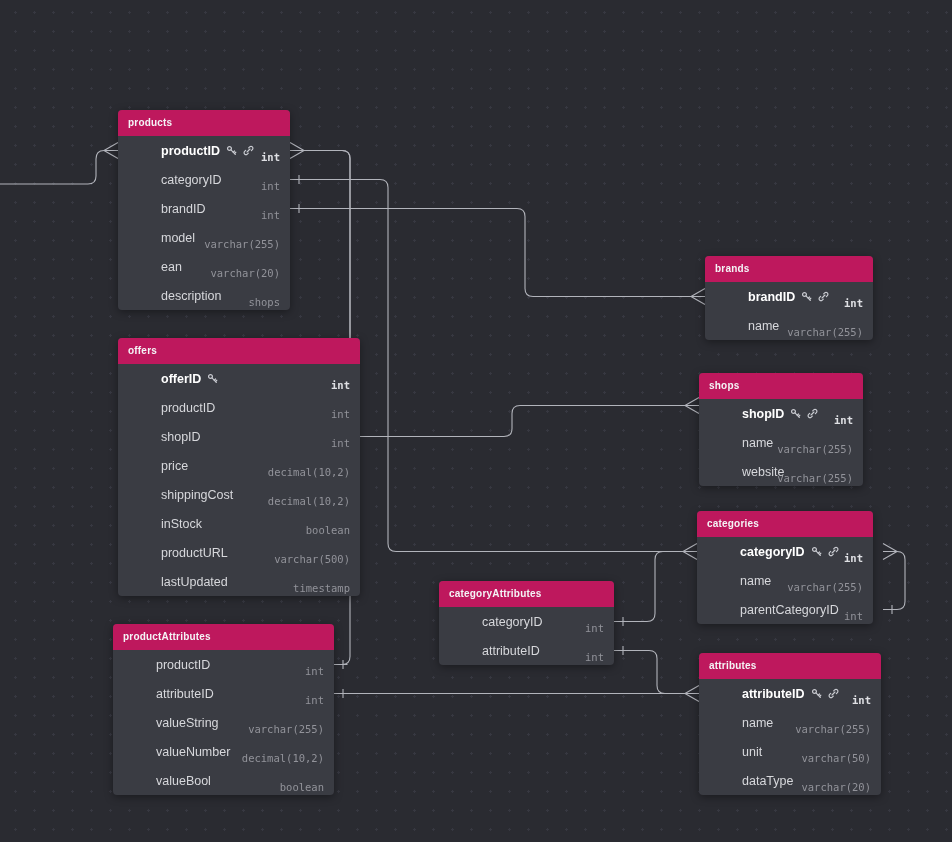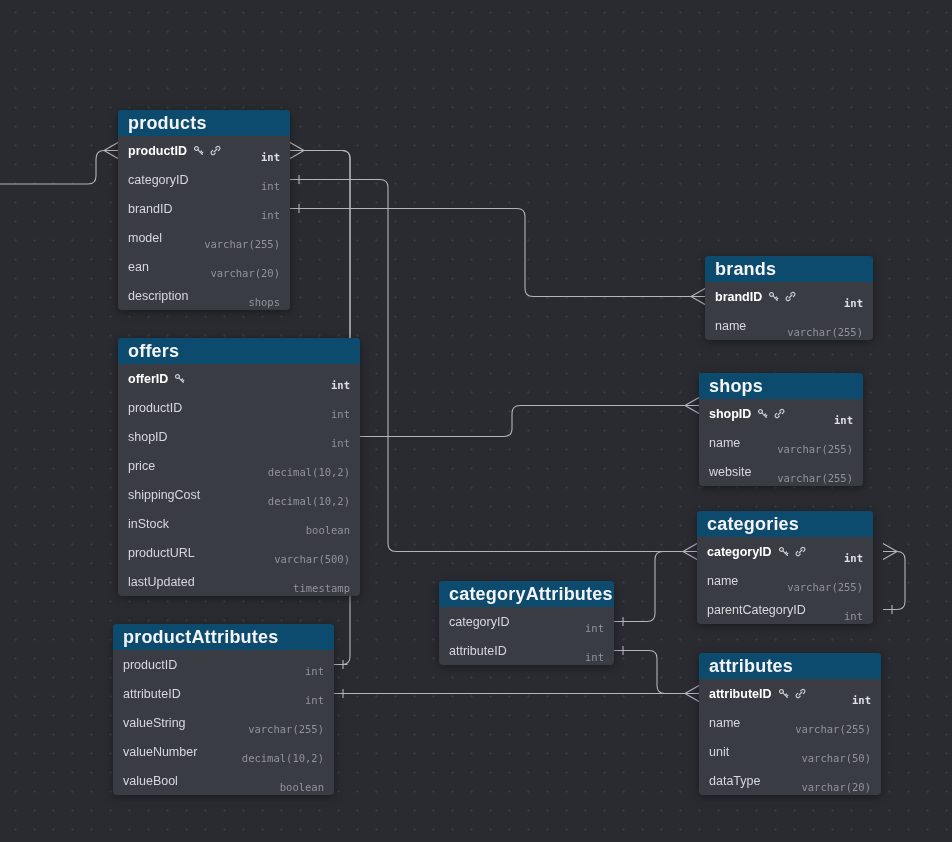--- a/index.html
+++ b/index.html
@@ -16,30 +16,30 @@
 
   .lines { position:absolute; left:0; top:0; width:952px; height:842px; }
   .lines path { fill:none; stroke:#b2b4bb; stroke-width:1.1; }
 
   .table {
     position:absolute; border-radius:4px; background:#3a3c43;
     box-shadow:0 2px 8px rgba(0,0,0,.38);
     font-size:12.5px; color:#d7d8dc;
   }
   .thead {
-    background:#0c4a6e; border-radius:4px 4px 0 0; height:26px; line-height:26px;
-    padding:0 10px; color:#f4f4f6; font-weight:bold; font-size:18px;
+    background:#be185d; border-radius:4px 4px 0 0; height:26px; line-height:26px;
+    padding:0 10px; color:#f4f4f6; font-weight:bold; font-size:10px;
     letter-spacing:.2px;
   }
   .trow {
     display:flex; justify-content:space-between; align-items:center;
     height:29px; padding:0 10px;
   }
   .cell-l { display:flex; align-items:center; min-width:0; }
-  .fname { white-space:nowrap; }
+  .fname { white-space:nowrap;margin-left:33px; }
   .trow.pk .fname { font-weight:bold; color:#ffffff; }
   .ftype {
     font-family:"DejaVu Sans Mono", monospace; font-size:10.5px;
     color:#92939a; white-space:nowrap; margin-left:10px;margin-top:12px;
   }
   .trow.pk .ftype { color:#dfe0e4; font-weight:bold; }
   .icon { width:11px; height:11px; margin-left:6px; color:#c9cbd1; flex:none; display:inline-block; }
   .icon svg { display:block; width:11px; height:11px; }
 
   #t-products          { left:118px; top:110px; width:172px; }

